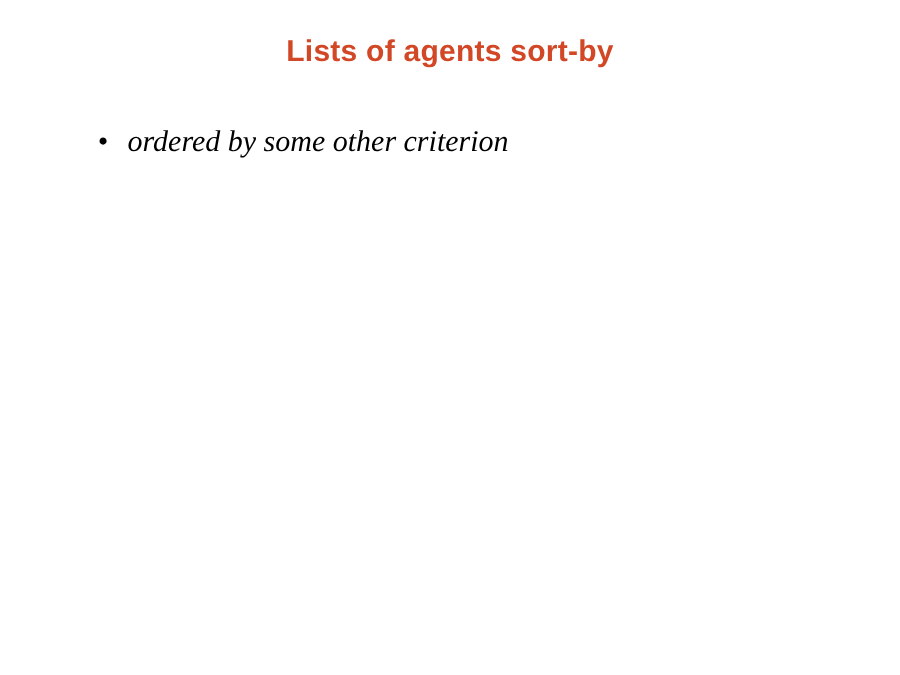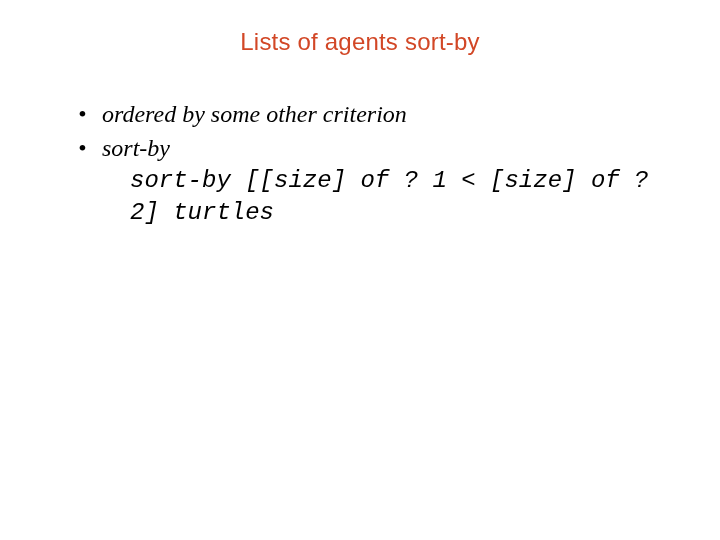--- a/index.html
+++ b/index.html
@@ -10,21 +10,21 @@
     body {
       width: 720px;
       height: 540px;
       background: #ffffff;
       font-family: "Times New Roman", Times, serif;
       padding: 28px 50px 20px 50px;
       color: #000000;
     }
     .title {
       font-family: Arial, Helvetica, sans-serif;
-      font-weight: normal;
+      font-weight: bold;
       font-size: 24px;
       color: #d24726;
       text-align: center;
       margin-bottom: 42px;
       letter-spacing: 0.2px;
     }
     .bullet-list {
       list-style: none;
       font-size: 24px;
       line-height: 1.35;
@@ -54,17 +54,13 @@
   </style>
 </head>
 <body>
 
 <div class="title">Lists of agents sort-by</div>
 
 <ul class="bullet-list">
   <li>
     <span>ordered by some other criterion</span>
   </li>
-  <li>
-    <span>sort-by</span>
-    <span class="code-block">sort-by [[size] of ? 1 &lt; [size] of ? 2] turtles</span>
-  </li>
 </ul>
 
 </body></html>

